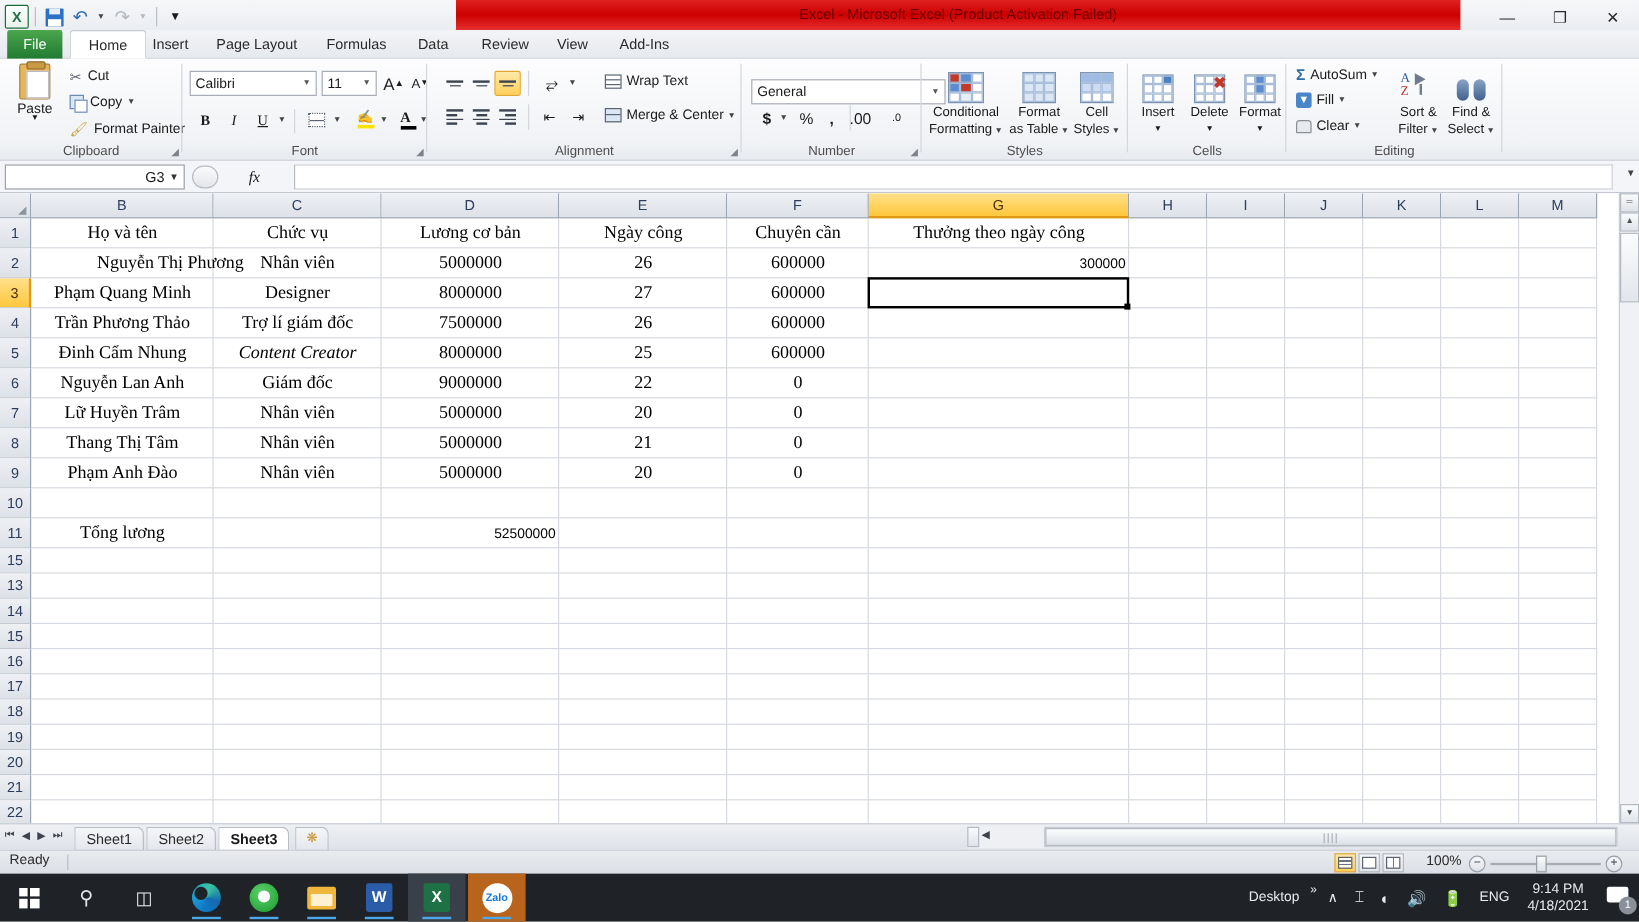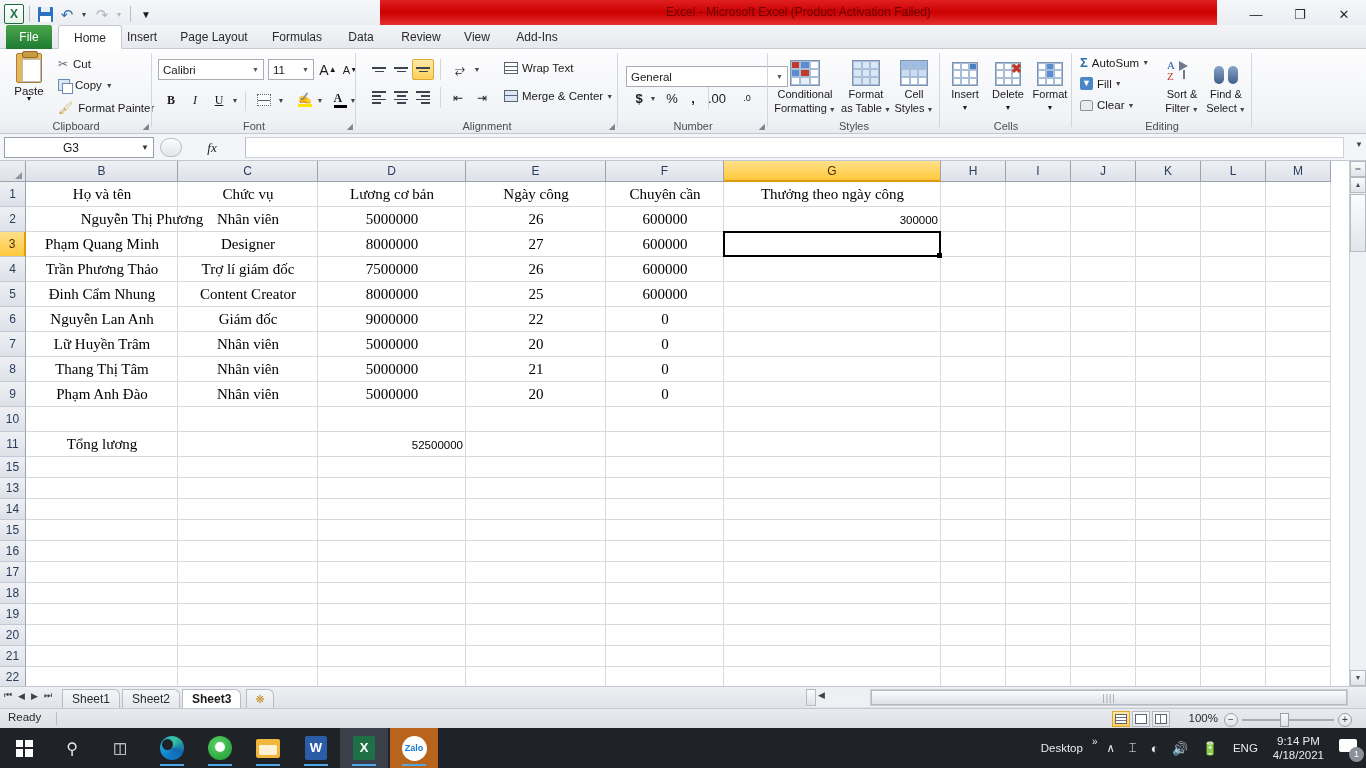--- a/index.html
+++ b/index.html
@@ -144,21 +144,21 @@
   .sigma { font-size:13px; font-weight:bold; color:#2f6fa8; }
   .filldown { width:13px; height:13px; background:#4a86c8; color:#fff; font-size:9px; text-align:center; line-height:13px; border-radius:2px; }
   .eraser { width:13px; height:11px; border:1px solid #8a8f98; border-radius:3px 3px 1px 1px; background:#e8eaee; }
 
   
   .fbar { position:absolute; left:0; top:134px; width:1366px; height:27px; background:#f4f5f8; border-bottom:1px solid #c3c8d0; }
   .namebox {
     position:absolute; left:4px; top:3px; width:150px; height:21px;
     background:#fff; border:1px solid #9aa0aa; display:flex; align-items:center;
   }
-  .namebox .nv { flex:1; text-align:center; font-size:12px; }
+  .namebox .nv { flex:1; text-align:right; font-size:12px; }
   .namebox .nd { width:16px; text-align:center; font-size:8px; color:#333; }
   .fx-grp { position:absolute; left:160px; top:3px; width:82px; height:21px; display:flex; align-items:center; }
   .rnd { width:22px; height:19px; background:linear-gradient(to bottom,#fbfbfc,#e3e6ea); border:1px solid #b7bcc4; border-radius:10px; }
   .fxlabel { flex:1; text-align:center; font-style:italic; font-size:13px; font-family:"Liberation Serif",serif; }
   .finput {
     position:absolute; left:245px; top:3px; right:22px; height:21px;
     background:#fff; border:1px solid #cdd1d8; border-left:1px solid #b7bcc4;
     font-size:12px; padding:2px 4px; color:#000;
   }
   .fbar-exp { position:absolute; right:3px; top:6px; font-size:8px; color:#444; }
@@ -756,21 +756,21 @@
         <div class="cell ctr" style="left: 152px; top: 50px; width: 140px; height: 25px;">Designer</div>
         <div class="cell ctr" style="left: 292px; top: 50px; width: 148px; height: 25px;">8000000</div>
         <div class="cell ctr" style="left: 440px; top: 50px; width: 140px; height: 25px;">27</div>
         <div class="cell ctr" style="left: 580px; top: 50px; width: 118px; height: 25px;">600000</div>
         <div class="cell ctr" style="left: 0px; top: 75px; width: 152px; height: 25px;">Trần Phương Thảo</div>
         <div class="cell ctr" style="left: 152px; top: 75px; width: 140px; height: 25px;">Trợ lí giám đốc</div>
         <div class="cell ctr" style="left: 292px; top: 75px; width: 148px; height: 25px;">7500000</div>
         <div class="cell ctr" style="left: 440px; top: 75px; width: 140px; height: 25px;">26</div>
         <div class="cell ctr" style="left: 580px; top: 75px; width: 118px; height: 25px;">600000</div>
         <div class="cell ctr" style="left: 0px; top: 100px; width: 152px; height: 25px;">Đinh Cẩm Nhung</div>
-        <div class="cell ctr" style="left: 152px; top: 100px; width: 140px; height: 25px;">Content Creator</div>
+        <div class="cell ctr" style="left: 152px; top: 100px; width: 140px; height: 25px; font-style: italic;">Content Creator</div>
         <div class="cell ctr" style="left: 292px; top: 100px; width: 148px; height: 25px;">8000000</div>
         <div class="cell ctr" style="left: 440px; top: 100px; width: 140px; height: 25px;">25</div>
         <div class="cell ctr" style="left: 580px; top: 100px; width: 118px; height: 25px;">600000</div>
         <div class="cell ctr" style="left: 0px; top: 125px; width: 152px; height: 25px;">Nguyễn Lan Anh</div>
         <div class="cell ctr" style="left: 152px; top: 125px; width: 140px; height: 25px;">Giám đốc</div>
         <div class="cell ctr" style="left: 292px; top: 125px; width: 148px; height: 25px;">9000000</div>
         <div class="cell ctr" style="left: 440px; top: 125px; width: 140px; height: 25px;">22</div>
         <div class="cell ctr" style="left: 580px; top: 125px; width: 118px; height: 25px;">0</div>
         <div class="cell ctr" style="left: 0px; top: 150px; width: 152px; height: 25px;">Lữ Huyền Trâm</div>
         <div class="cell ctr" style="left: 152px; top: 150px; width: 140px; height: 25px;">Nhân viên</div>

